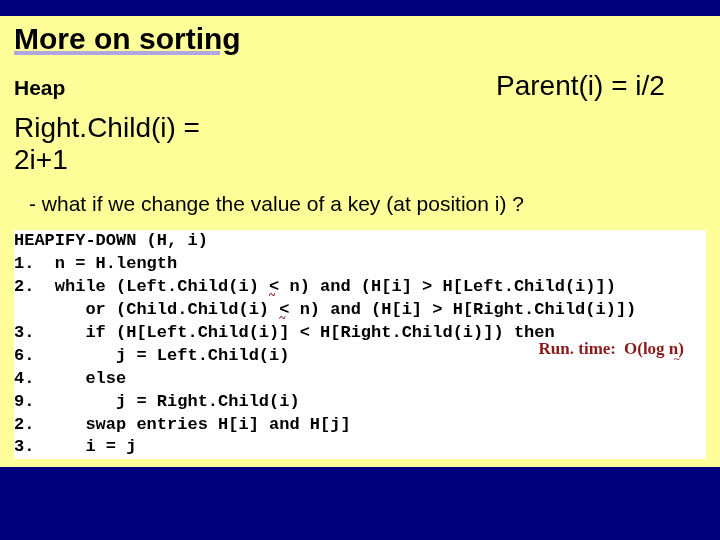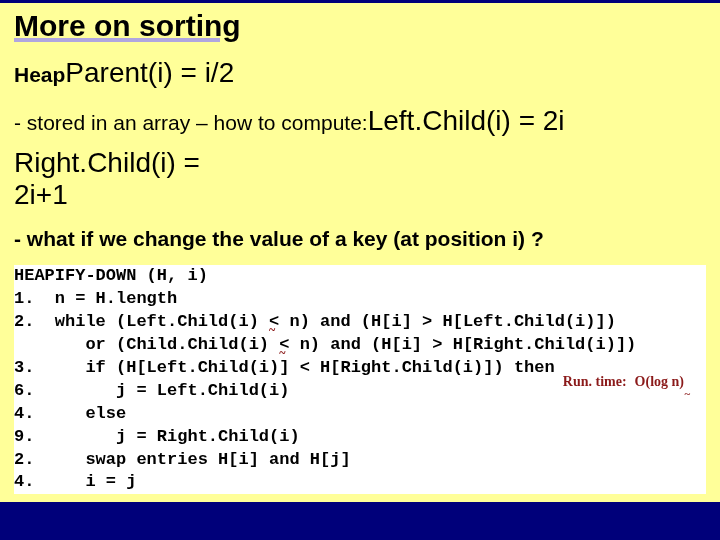--- a/index.html
+++ b/index.html
@@ -14,38 +14,38 @@
   }
   .slide {
     width: 720px;
     height: 540px;
     background: #00007a;
     position: relative;
   }
   .content-area {
     position: absolute;
     left: 0;
-    top: 3px;
+    top: 16px;
     width: 720px;
     background: #ffff99;
     padding: 6px 14px 8px 14px;
     box-sizing: border-box;
   }
   .title {
     font-size: 30px;
     font-weight: bold;
     text-decoration: underline;
     text-decoration-color: #b0a6e0;
     text-decoration-thickness: 4px;
     text-underline-offset: 2px;
     margin: 0 0 14px 0;
   }
   .row {
     display: flex;
-    justify-content: flex-start;
+    justify-content: space-between;
     align-items: baseline;
     margin: 4px 0 16px 0;
   }
   .left-col {
     font-size: 21px;
   }
   .right-col {
     font-size: 28px;
     width: 210px;
     text-align: left;
@@ -76,21 +76,21 @@
     left: 0;
     top: 11px;
     font-size: 12px;
     color: #8b1a1a;
     font-weight: bold;
     font-family: "Comic Sans MS", cursive;
   }
   .runtime {
     right: 22px;
     top: 108px;
-    font-size: 14px;
+    font-size: 17px;
   }
   .runtime .olog {
     margin-left: 8px;
     font-family: "Comic Sans MS", cursive;
     position: relative;
   }
   .runtime .olog::after {
     content: "~";
     position: absolute;
     left: 50px;
@@ -104,36 +104,32 @@
 <div class="slide">
   <div class="content-area">
 
     <div class="title">More on sorting</div>
 
     <div class="row">
       <div class="left-col bold">Heap</div>
       <div class="right-col">Parent(i) = i/2</div>
     </div>
 
-    <div class="row">
-      <div class="left-col">- stored in an array – how to compute:</div>
-      <div class="right-col">Left.Child(i) = 2i</div>
-    </div>
 
     <div class="row" style="margin-top:-6px;">
       <div class="right-col">Right.Child(i) = 2i+1</div>
     </div>
 
-    <div class="left-col" style="margin:6px 0 14px 0;font-weight:bold;">- what if we change the value of a key (at position i) ?</div>
+    <div class="left-col" style="margin:6px 0 14px 15px;">- what if we change the value of a key (at position i) ?</div>
 
     <div class="code-block"><span>HEAPIFY-DOWN (H, i)</span>
 <span>1.  n = H.length</span>
 <span>2.  while (Left.Child(i) </span><span class="leq-tilde"><span>&lt;</span><span class="under">~</span></span><span> n) and (H[i] &gt; H[Left.Child(i)])</span>
 <span>       or (Child.Child(i) </span><span class="leq-tilde"><span>&lt;</span><span class="under">~</span></span><span> n) and (H[i] &gt; H[Right.Child(i)])</span>
 <span>3.     if (H[Left.Child(i)] &lt; H[Right.Child(i)]) then</span>
 <span>6.        j = Left.Child(i)</span>
 <span>4.     else</span>
 <span>9.        j = Right.Child(i)</span>
 <span>2.     swap entries H[i] and H[j]</span>
-<span>4.     i = j</span><span class="hand-annot runtime"><span>Run. time:</span><span class="olog">O(log n)</span></span></div>
+<span>3.     i = j</span><span class="hand-annot runtime"><span>Run. time:</span><span class="olog">O(log n)</span></span></div>
 
   </div>
 </div>
 
 </body></html>

